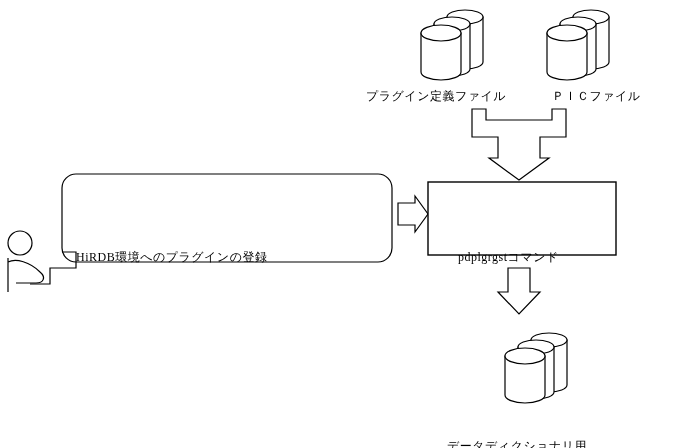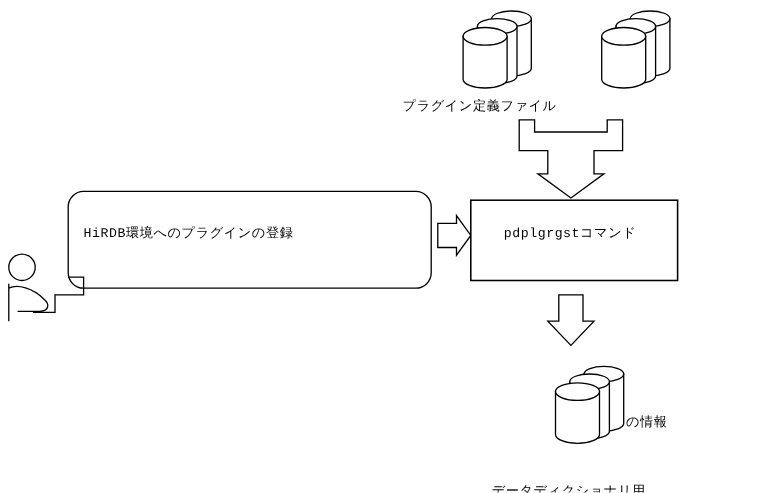--- a/index.html
+++ b/index.html
@@ -27,22 +27,23 @@
   }
   .lbl {
     position: absolute;
     color: #000000;
     font-family: "DejaVu Sans", sans-serif;
     white-space: pre;
     line-height: 1.35;
     letter-spacing: 0.5px;
   }
   .lbl-mono {
-    font-family: Liberation Mono, monospace;
+    font-family: Liberation Serif, serif;
     letter-spacing: 0.5px;
+    margin-top: 45px;
   }
   #label-plugin-def-file {
     left: 366px;
     top: 88px;
     font-size: 12px;
   }
   #label-pic-file {
     left: 552px;
     top: 88px;
     font-size: 12px;
@@ -181,27 +182,27 @@
       <path d="M 518 347 L 518 392 A 18 7 0 0 0 554 392 L 554 347 Z"></path>
       <ellipse cx="536" cy="347" rx="18" ry="7"></ellipse>
       <path d="M 505 356 L 505 395 A 20 8 0 0 0 545 395 L 545 356 Z"></path>
       <ellipse cx="525" cy="356" rx="20" ry="8"></ellipse>
     </g>
 
   </svg>
 
   <div class="lbl" id="label-plugin-def-file">プラグイン定義ファイル</div>
 
+  <div class="lbl" id="label-pic-file">ＰＩＣファイル</div>
 
   <div class="lbl lbl-mono" id="label-hirdb-register">HiRDB環境へのプラグインの登録</div>
 
   <div class="lbl lbl-mono" id="label-pdplgrgst">pdplgrgstコマンド</div>
 
   <div class="lbl" id="label-plugin-related-info">
-    <div>の情報</div>
   </div>
 
   <div class="lbl" id="label-data-dictionary-rdarea">
     <div>データディクショナリ用</div>
     
   </div>
 
 </div>
 
 </body></html>

